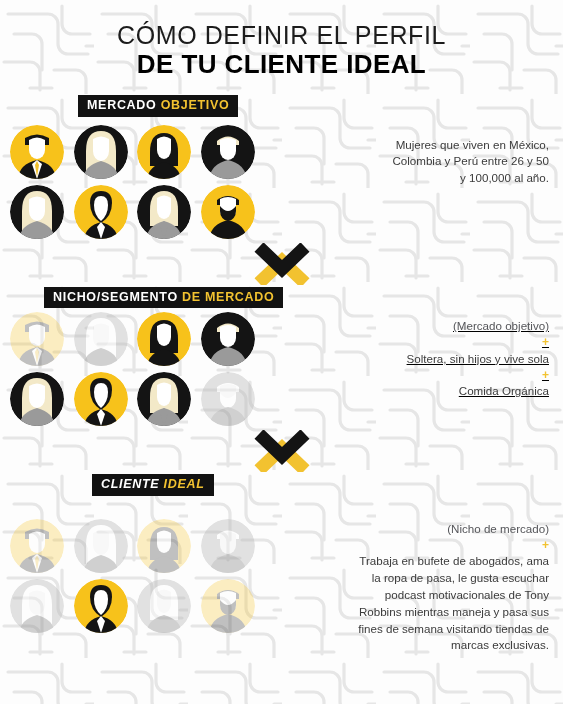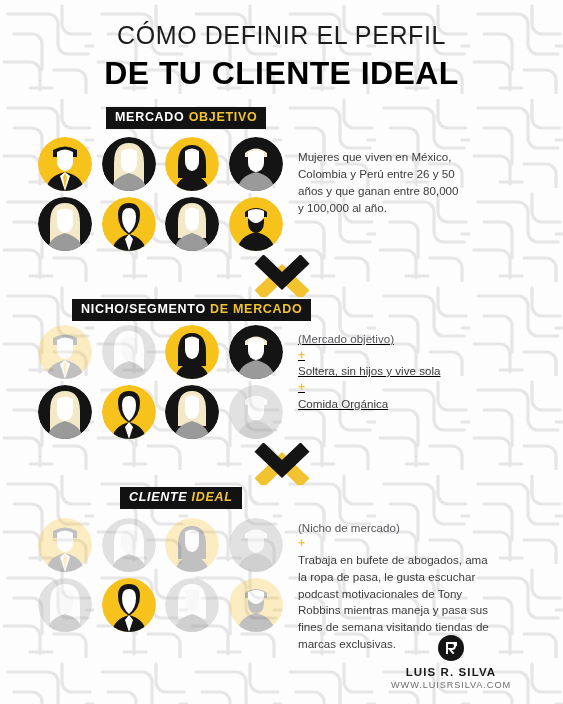--- a/index.html
+++ b/index.html
@@ -20,45 +20,45 @@
   
   #content{position:relative;z-index:2;width:563px;height:704px;}
 
   
   .title-wrap{padding-top:22px;text-align:center;}
   .title-line1{
     font-size:25px;letter-spacing:0.6px;color:#1c1c1c;font-weight:400;
     line-height:1.05;
   }
   .title-line2{
-    font-size:32px;letter-spacing:0.4px;font-weight:bold;line-height:1.1;
-    margin-top:8px;
-  }
-
-  
-  .section{position:relative;padding-left:28px;}
+    font-size:26px;letter-spacing:0.4px;font-weight:bold;line-height:1.1;
+    margin-top:2px;
+  }
+
+  
+  .section{position:relative;}
   .badge-row{text-align:left;}
   .badge{
     display:inline-block;background:#121212;color:#ffffff;
     font-weight:bold;font-size:12.5px;letter-spacing:0.7px;
     padding:4px 9px 4px 9px;line-height:1.1;white-space:nowrap;
   }
   .badge .hl{color:#F2C230;}
 
   .sec-body{display:flex;align-items:flex-start;}
   .avatars{
     width:256px;flex:0 0 256px;
     display:grid;grid-template-columns:repeat(4,1fr);
     gap:6px 8px;padding-left:10px;box-sizing:border-box;
   }
   .av{width:54px;height:54px;border-radius:50%;position:relative;overflow:hidden;}
   .av svg{display:block;width:100%;height:100%;}
 
   .txt{
-    flex:1;text-align:left;color:#3b3b3b;font-size:11.6px;line-height:1.45;
+    flex:1;text-align:right;color:#3b3b3b;font-size:11.6px;line-height:1.45;
     padding:0 14px;box-sizing:border-box;
   }
   .txt .plus{color:#F2C230;font-weight:bold;font-size:12px;line-height:1.3;}
   .txt .muted{color:#55565a;}
 
   
   .chev-wrap{display:flex;justify-content:center;}
   .chev{position:relative;width:58px;height:42px;}
   .chev svg{position:absolute;left:0;top:0;}
 
@@ -178,21 +178,20 @@
       <path d="M16 15 q11 -8 22 0 v5 h-22z" fill="#141414"></path>
               <path d="M19 14 q8 -4 16 0 v11 a8 10 0 0 1 -16 0z" fill="#ffffff"></path>
               <path d="M19 21 q8 10 16 0 v5 a8 10 0 0 1 -16 0z" fill="#141414"></path>
               <path d="M8 54 q2 -15 19 -19 q17 4 19 19z" fill="#141414"></path>
     </svg>
             </div>
           </div>
         <div class="txt" id="txt0" style="padding-top:12px;">
             <div>Mujeres que viven en México,</div>
             <div>Colombia y Perú entre 26 y 50</div>
-            <div>años y que ganan entre 80,000</div>
             <div>y 100,000 al año.</div>
           </div>
       </div>
     </div>
 
     <div class="chev-wrap" style="margin-top:4px;">
       <div class="chev">
         <svg width="58" height="42" viewBox="0 0 58 42">
           <path d="M6 22 L29 0 L52 22" fill="none" stroke="#F2C230" stroke-width="13" transform="translate(0,18)"></path>
           <path d="M6 4 L29 26 L52 4" fill="none" stroke="#141414" stroke-width="13"></path>
@@ -298,21 +297,21 @@
       </div>
     </div>
 
     <div class="section" style="margin-top:2px;">
       <div class="badge-row" style="padding-left:92px;font-style:italic;">
         <span class="badge">
           <span>CLIENTE</span>
           <span class="hl">IDEAL</span>
         </span>
       </div>
-      <div class="sec-body" style="margin-top:9px;">
+      <div class="sec-body" style="margin-top:23px;">
         <div class="avatars" id="grid2">
             <div class="av" style="opacity: 0.26;">
               <svg viewBox="0 0 54 54">
       <circle cx="27" cy="27" r="27" fill="#F7C21B"></circle>
       <path d="M15 13 q12 -7 24 0 v7 h-24z" fill="#141414"></path>
               <path d="M19 15 q8 -5 16 0 v10 a8 9 0 0 1 -16 0z" fill="#ffffff"></path>
               <path d="M8 54 q1 -15 19 -19 q18 4 19 19z" fill="#141414"></path>
               <path d="M27 35 l-5 4 l5 15 l5 -15z" fill="#ffffff"></path>
               <path d="M27 36 l-2 4 l2 12 l2 -12z" fill="#F2C230"></path>
     </svg>
@@ -383,25 +382,15 @@
             <div>Trabaja en bufete de abogados, ama</div>
             <div>la ropa de pasa, le gusta escuchar</div>
             <div>podcast motivacionales de Tony</div>
             <div>Robbins mientras maneja y pasa sus</div>
             <div>fines de semana visitando tiendas de</div>
             <div>marcas exclusivas.</div>
           </div>
       </div>
     </div>
 
-    <div class="footer">
-      <div class="logo-mark">
-        <svg width="16" height="16" viewBox="0 0 16 16">
-          <path d="M4 13 V3 h5 a3 3 0 0 1 0 6 H6.5 l3.5 4" fill="none" stroke="#ffffff" stroke-width="1.9" stroke-linecap="square" stroke-linejoin="miter"></path>
-          <path d="M11 3 h2 v2" fill="none" stroke="#ffffff" stroke-width="1.9" stroke-linecap="square"></path>
-        </svg>
-      </div>
-      <div class="brand">LUIS R. SILVA</div>
-      <div class="site">WWW.LUISRSILVA.COM</div>
-    </div>
 
   </div>
 </div>
 
 </body></html>

